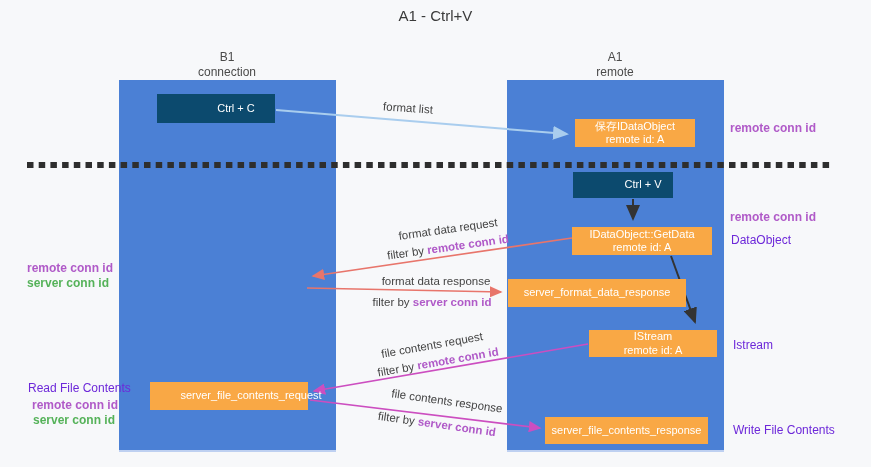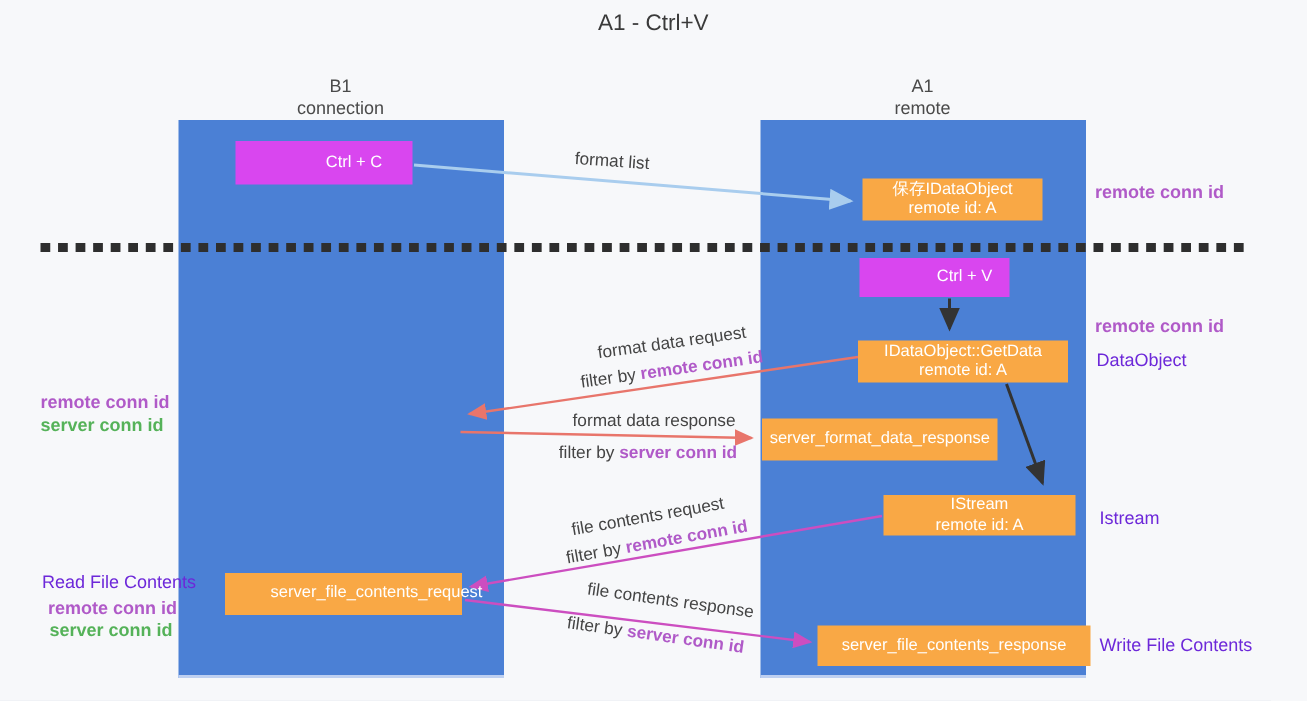--- a/index.html
+++ b/index.html
@@ -20,21 +20,21 @@
   }
   .column {
     top: 80px; width: 217px; height: 372px;
     background: #4b80d5; border-bottom: 2px solid #bed0f1;
   }
   .arrows { top:0; left:0; width:871px; height:467px; pointer-events:none; }
   .box {
     display: flex; flex-direction: column; align-items: center; justify-content: center;
     color: #ffffff; text-align: center; line-height: 1.22; font-size: 11px;
   }
-  .box.green  { background: #d946ef; padding-left: 40px; }
+  .box.green  { background: #0c4a6e; padding-left: 40px; }
   .box.orange { background: #f9a845; }
   .side-label { font-size: 12px; color: #6d28d9; white-space: nowrap; }
   .bold-purple { font-weight: 700; color: #b05ac8; }
   .bold-green  { font-weight: 700; color: #55b259; }
   .flow-label {
     font-size: 11.5px; color: #444444; white-space: nowrap;
     transform-origin: center center;
   }
   .flow-label .hl { font-weight: 700; color: #b05ac8; }
   .center { transform: translate(-50%,-50%); }
@@ -97,34 +97,34 @@
   <div class="abs box green" style="left:573px; top:172px; width:100px; height:26px;">
     <div>Ctrl + V</div>
   </div>
 
   <div class="abs box orange" style="left:572px; top:227px; width:140px; height:28px;">
     <div>IDataObject::GetData</div>
     <div>remote id: A</div>
   </div>
 
 
-  <div class="abs box orange" style="left:508px; top:279px; width:157px; height:28px;">
+  <div class="abs box orange" style="left:508px; top:279px; width:178px; height:28px;">
     <div>server_format_data_response</div>
   </div>
 
   <div class="abs box orange" style="left:589px; top:330px; width:128px; height:27px;">
     <div>IStream</div>
     <div>remote id: A</div>
   </div>
 
   <div class="abs box orange" style="left:150px; top:382px; width:158px; height:28px;padding-left:44px;">
     <div>server_file_contents_request</div>
   </div>
 
-  <div class="abs box orange" style="left:545px; top:417px; width:182px; height:27px;">
+  <div class="abs box orange" style="left:545px; top:417px; width:163px; height:27px;">
     <div>server_file_contents_response</div>
   </div>
 
   <div class="abs flow-label center" style="left:408px; top:108px; transform: translate(-50%,-50%) rotate(4deg);">format list</div>
 
   <div class="abs flow-label center" style="left:448px; top:229px; transform: translate(-50%,-50%) rotate(-8deg);">format data request</div>
   <div class="abs flow-label center" style="left:448px; top:247px; transform: translate(-50%,-50%) rotate(-8deg);">
     <span>filter by </span><span class="hl">remote conn id</span>
   </div>
 

